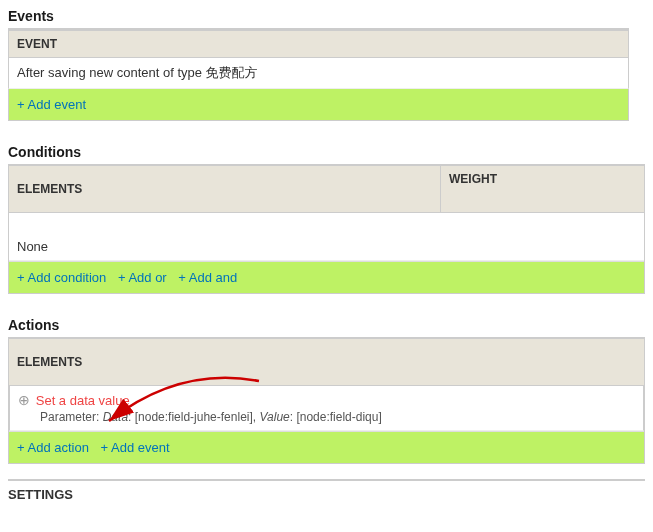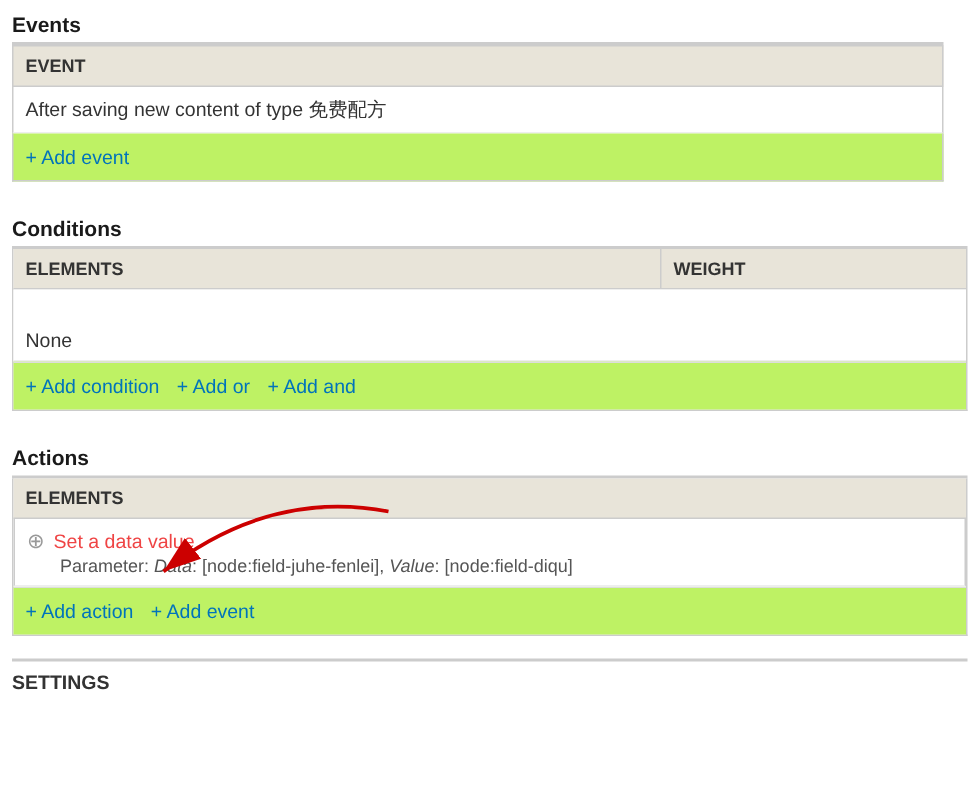--- a/index.html
+++ b/index.html
@@ -19,21 +19,21 @@
     }
 
     .table-header {
       display: flex;
       background: #e8e4d9;
       border-bottom: 1px solid #ccc;
     }
 
     .table-header .col-elements {
       flex: 1;
-      padding: 6px 8px;
+      padding: 16px 8px;
       font-weight: bold;
       font-size: 12px;
       color: #333;
       text-transform: uppercase;
     }
 
     .table-header .col-weight {
       width: 204px;
       padding: 6px 8px;
       font-weight: bold;

